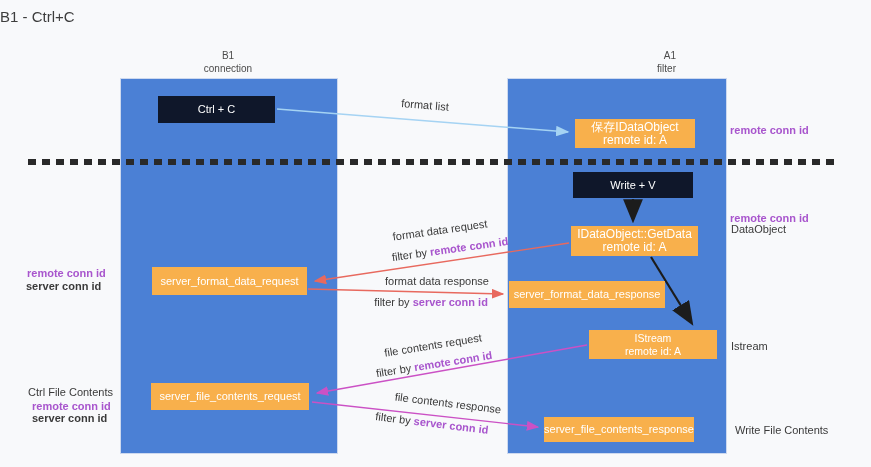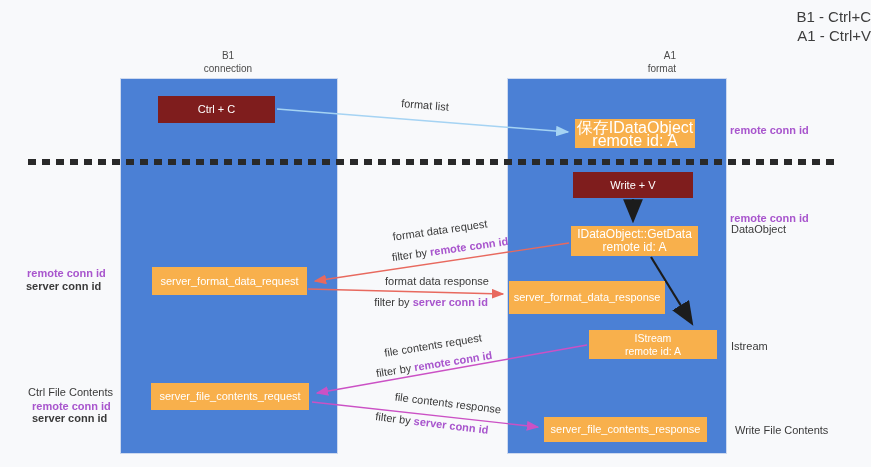--- a/index.html
+++ b/index.html
@@ -4,57 +4,56 @@
 <style>
   html,body{margin:0;padding:0;}
   body{
     width:871px;height:467px;position:relative;overflow:hidden;
     background:#f8f9fb;
     font-family:"Liberation Sans", sans-serif;
     -webkit-font-smoothing:antialiased;
   }
   .abs{position:absolute;}
   
-  .title{left:0;top:7px;width:871px;text-align:right;font-size:15px;color:#3d3d3d;line-height:19px;}
+  .title{left:0;top:7px;width:871px;text-align:left;font-size:15px;color:#3d3d3d;line-height:19px;}
   
   .lane-header{width:120px;text-align:center;font-size:10px;color:#4b4b4b;line-height:13px;}
   
   .lane{background:#4b80d5;border:1px solid #cdd9ef;z-index:1;}
   
   #arrow-layer{left:0;top:0;z-index:2;pointer-events:none;}
   
   .node{z-index:3;display:flex;flex-direction:column;align-items:center;justify-content:center;
         color:#ffffff;font-size:11px;line-height:13px;text-align:center;}
   .node.orange{background:#f8b04c;}
-  .node.green{background:#7f1d1d;}
+  .node.green{background:#0f172a;}
   
   .dashed-line{left:28px;top:159px;width:812px;height:6px;z-index:3;
     background:repeating-linear-gradient(90deg,#292929 0 8px,transparent 8px 14px);}
   
   .arrow-note{z-index:4;font-size:11px;color:#3a3a3a;text-align:center;white-space:nowrap;}
   .purple{color:#a855cd;font-weight:bold;}
   .greenlbl{color:#6cc26e;font-weight:bold;}
   .side-label{z-index:4;font-size:11px;color:#3a3a3a;white-space:nowrap;}
   .side-label.bold-purple{color:#a855cd;font-weight:bold;}
 </style>
 </head>
 <body>
 
 <div class="abs title">
   <div>B1 - Ctrl+C</div>
-  <div>A1 - Ctrl+V</div>
 </div>
 
 <div class="abs lane-header" style="left:168px;top:49px;">
   <div>B1</div>
   <div>connection</div>
 </div>
 <div class="abs lane-header" style="left:556px;top:49px;text-align:right;">
   <div>A1</div>
-  <div>format</div>
+  <div>filter</div>
 </div>
 
 <div class="abs lane" style="left:120px;top:78px;width:216px;height:374px;"></div>
 <div class="abs lane" style="left:507px;top:78px;width:218px;height:374px;"></div>
 
 <svg id="arrow-layer" class="abs" width="871" height="467" viewBox="0 0 871 467">
   <defs>
     <marker id="head-blue" markerWidth="9" markerHeight="7" refX="8" refY="3.5" orient="auto">
       <path d="M0,0 L9,3.5 L0,7 Z" fill="#a5d3f3"></path>
     </marker>
@@ -76,52 +75,52 @@
   <line x1="587" y1="345" x2="317" y2="393" stroke="#cb51c5" stroke-width="1.4" marker-end="url(#head-magenta)"></line>
   <line x1="312" y1="402" x2="538" y2="427" stroke="#cb51c5" stroke-width="1.4" marker-end="url(#head-magenta)"></line>
 </svg>
 
 <div class="abs dashed-line"></div>
 
 <div class="abs node green" style="left:158px;top:96px;width:117px;height:27px;">
   <div>Ctrl + C</div>
 </div>
 
-<div class="abs node orange" style="left:575px;top:119px;width:120px;height:29px;font-size:16px;">
+<div class="abs node orange" style="left:575px;top:119px;width:120px;height:29px;font-size:12px;">
   <div>保存IDataObject</div>
   <div>remote id: A</div>
 </div>
 
 <div class="abs node green" style="left:573px;top:172px;width:120px;height:26px;">
   <div>Write + V</div>
 </div>
 
 <div class="abs node orange" style="left:571px;top:226px;width:127px;height:30px;font-size:12px;">
   <div>IDataObject::GetData</div>
   <div>remote id: A</div>
 </div>
 
 <div class="abs node orange" style="left:152px;top:267px;width:155px;height:28px;">
   <div>server_format_data_request</div>
 </div>
 
-<div class="abs node orange" style="left:509px;top:281px;width:156px;height:33px;">
+<div class="abs node orange" style="left:509px;top:281px;width:156px;height:27px;">
   <div>server_format_data_response</div>
 </div>
 
 <div class="abs node orange" style="left:589px;top:330px;width:128px;height:29px;font-size:10.5px;">
   <div>IStream</div>
   <div>remote id: A</div>
 </div>
 
 <div class="abs node orange" style="left:151px;top:383px;width:158px;height:27px;">
   <div>server_file_contents_request</div>
 </div>
 
-<div class="abs node orange" style="left:544px;top:417px;width:163px;height:25px;">
+<div class="abs node orange" style="left:544px;top:417px;width:150px;height:25px;">
   <div>server_file_contents_response</div>
 </div>
 
 <div class="abs arrow-note" style="left:370px;top:99px;width:110px;transform:rotate(4.5deg);">format list</div>
 
 <div class="abs arrow-note" style="left:385px;top:224px;width:110px;transform:rotate(-8deg);">format data request</div>
 <div class="abs arrow-note" style="left:390px;top:243px;width:120px;transform:rotate(-8deg);">
   <span>filter by </span><span class="purple">remote conn id</span>
 </div>
 

